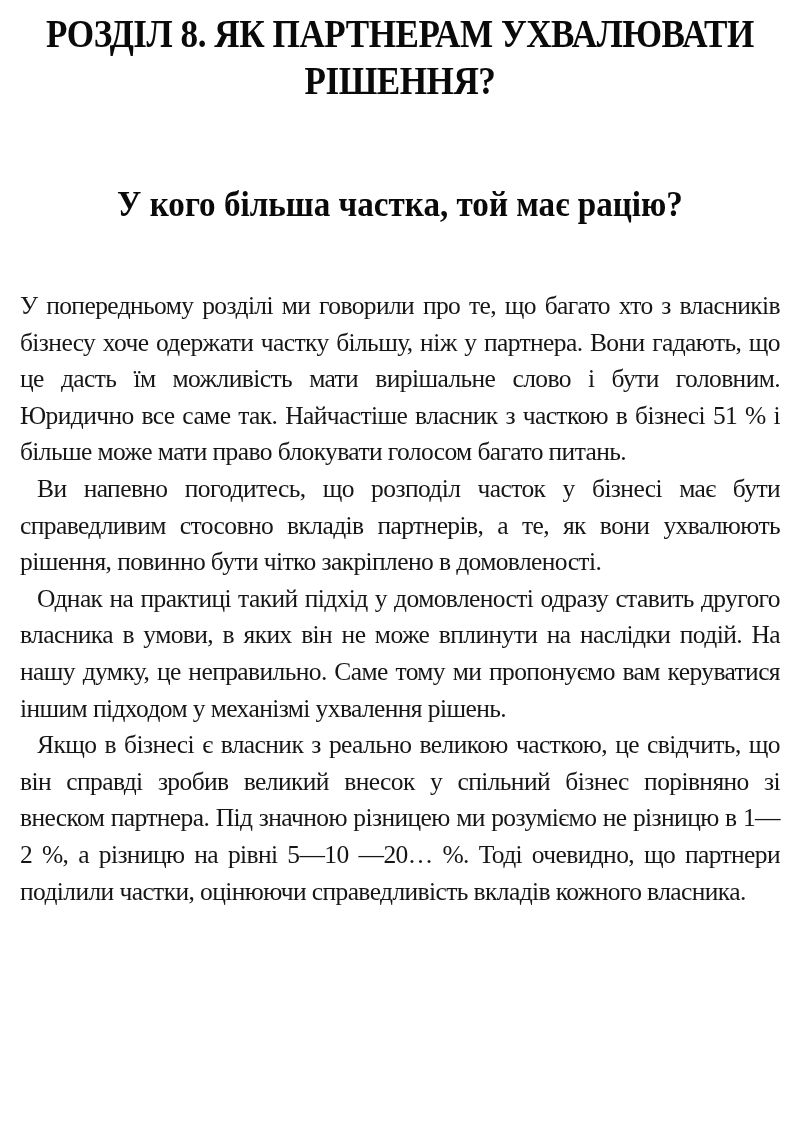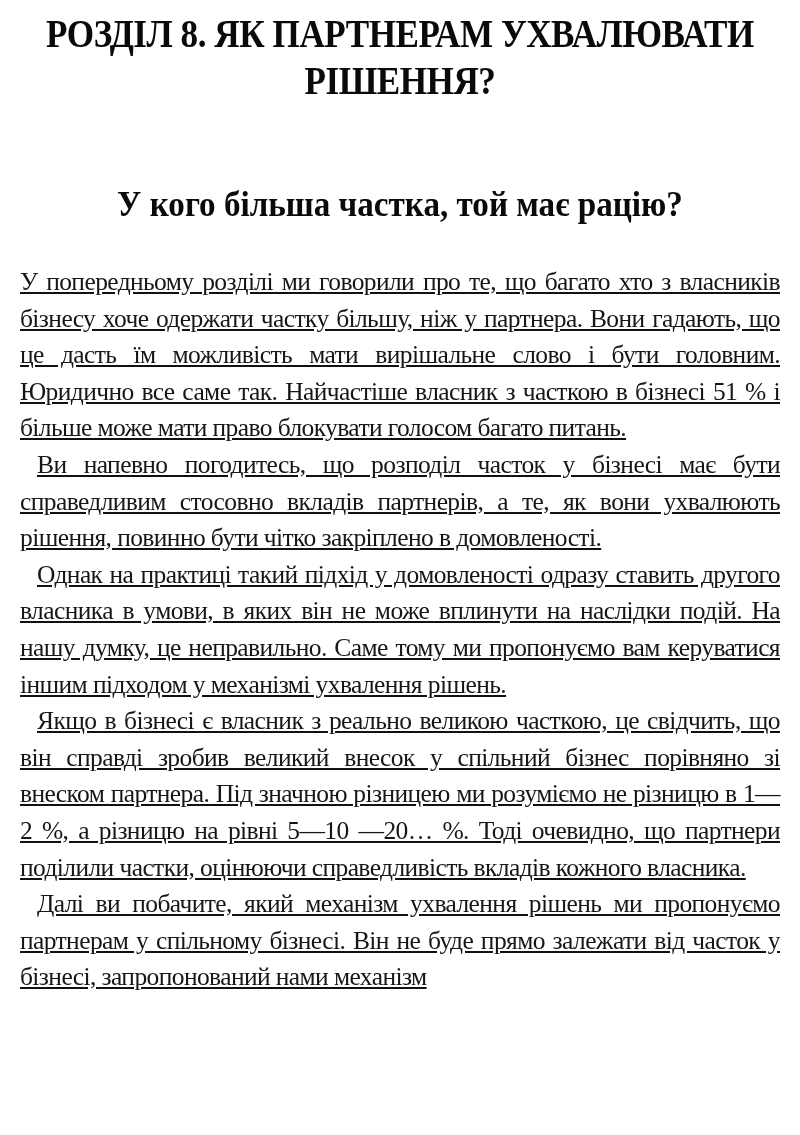--- a/index.html
+++ b/index.html
@@ -47,23 +47,22 @@
       font-weight: bold;
       font-size: 36px;
       line-height: 44px;
       transform: scaleX(0.92);
       transform-origin: center top;
       color: #0a0a0a;
     }
     .body-text {
       position: absolute;
       left: 20px;
-      top: 264px;
+      top: 288px;
       width: 760px;
-      text-decoration: underline;
     }
     .para {
       margin: 0;
       font-size: 25.5px;
       line-height: 36.6px;
       text-align: justify;
       text-align-last: left;
       letter-spacing: -0.6px;
       word-spacing: 0px;
       color: #161616;
@@ -78,15 +77,14 @@
 <div class="page">
   <h1 class="chapter-title">РОЗДІЛ 8. ЯК ПАРТНЕРАМ УХВАЛЮВАТИ РІШЕННЯ?</h1>
 
   <h2 class="section-title">У кого більша частка, той має рацію?</h2>
 
   <div class="body-text">
     <p class="para">У попередньому розділі ми говорили про те, що багато хто з власників бізнесу хоче одержати частку більшу, ніж у партнера. Вони гадають, що це дасть їм можливість мати вирішальне слово і бути головним. Юридично все саме так. Найчастіше власник з часткою в бізнесі 51 % і більше може мати право блокувати голосом багато питань.</p>
     <p class="para indent">Ви напевно погодитесь, що розподіл часток у бізнесі має бути справедливим стосовно вкладів партнерів, а те, як вони ухвалюють рішення, повинно бути чітко закріплено в домовленості.</p>
     <p class="para indent">Однак на практиці такий підхід у домовленості одразу ставить другого власника в умови, в яких він не може вплинути на наслідки подій. На нашу думку, це неправильно. Саме тому ми пропонуємо вам керуватися іншим підходом у механізмі ухвалення рішень.</p>
     <p class="para indent">Якщо в бізнесі є власник з реально великою часткою, це свідчить, що він справді зробив великий внесок у спільний бізнес порівняно зі внеском партнера. Під значною різницею ми розуміємо не різницю в 1—2 %, а різницю на рівні 5—10 —20… %. Тоді очевидно, що партнери поділили частки, оцінюючи справедливість вкладів кожного власника.</p>
-    <p class="para indent">Далі ви побачите, який механізм ухвалення рішень ми пропонуємо партнерам у спільному бізнесі. Він не буде прямо залежати від часток у бізнесі, запропонований нами механізм</p>
   </div>
 </div>
 
 </body></html>

